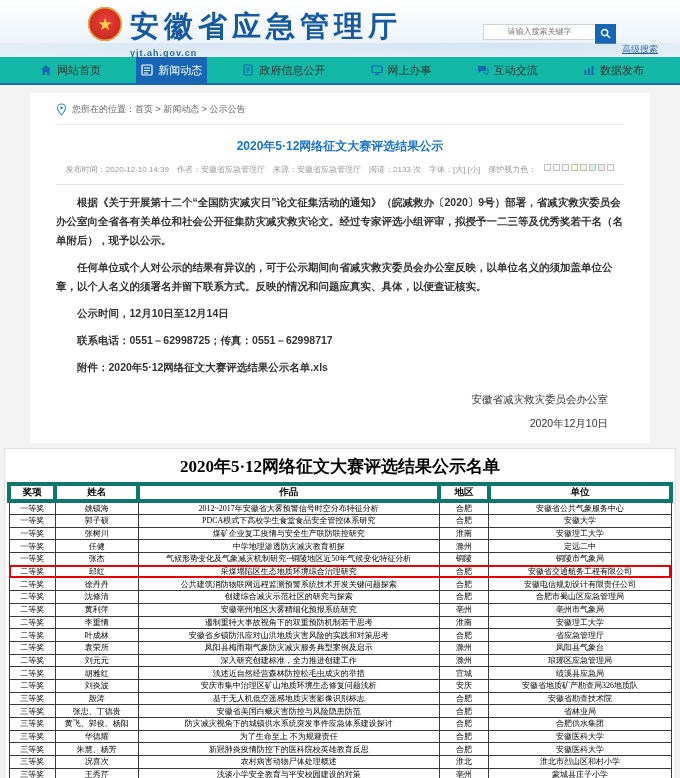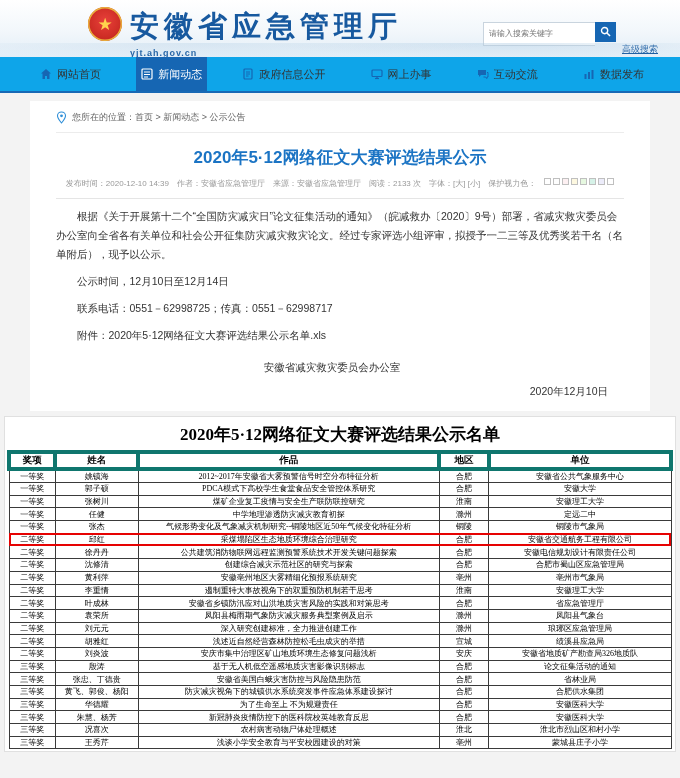--- a/index.html
+++ b/index.html
@@ -11,42 +11,42 @@
   .site-header::after{ content:""; position:absolute; left:0; right:0; bottom:-8px; height:22px;
       background:radial-gradient(60% 100% at 30% 0%, rgba(176,205,228,.35), transparent 70%),
                  radial-gradient(50% 100% at 75% 0%, rgba(176,205,228,.45), transparent 70%); }
   .logo-wrap{ position:absolute; left:88px; top:7px; display:flex; align-items:flex-start; gap:8px; }
   .emblem{ width:34px; height:34px; border-radius:50%; background:radial-gradient(circle at 50% 42%, #e8403a 0%, #c92a22 70%, #a81f18 100%);
       display:flex; align-items:center; justify-content:center; color:#ffd34d; font-size:17px; line-height:1; box-shadow:0 0 0 1.5px #e9b33c inset; }
   .logo-text .cn{ font-size:29px; font-weight:bold; color:#17599f; letter-spacing:5px; font-family:Liberation Sans, sans-serif; }
   .logo-text .url{ font-size:9px; font-weight:bold; color:#17599f; letter-spacing:1px; margin-top:1px; }
   .search-area{ position:absolute; right:22px; top:11px; display:flex; align-items:center; gap:6px; }
   .search-box{ display:flex; }
-  .search-input{ width:112px; height:24px; border:1px solid #c9d4de; border-right:none; font-size:8px; padding:0 5px; color:#666; outline:none; background:#fff; }
+  .search-input{ width:112px; height:16px; border:1px solid #c9d4de; border-right:none; font-size:8px; padding:0 5px; color:#666; outline:none; background:#fff;text-align:center; }
   .search-btn{ width:21px; height:20px; background:#1666b3; border:none; display:flex; align-items:center; justify-content:center; cursor:pointer; }
   .adv-link{ font-size:9px; color:#17599f; text-decoration:underline; white-space:nowrap;margin-top:32px; }
 
   
-  .main-nav{ height:36px; background:#0ea5e9; border-bottom:2px solid #1869b5; display:flex; align-items:stretch; padding:0 26px 0 30px; justify-content:space-between; }
+  .main-nav{ height:28px; background:#14b8a6; border-bottom:2px solid #1869b5; display:flex; align-items:stretch; padding:0 26px 0 30px; justify-content:space-between; }
   .nav-item{ display:flex; align-items:center; gap:5px; font-size:11px; color:#333; padding:0 10px; cursor:pointer; white-space:nowrap; }
   .nav-item svg{ flex:none; }
   .nav-item.active{ background:#1666b3; color:#fff; padding:0 5px; }
 
   
   .content-wrap{ padding-top:8px; }
   .article-card{ background:#fff; margin:0 30px; padding:0 26px 12px; }
   .breadcrumb{ display:flex; align-items:flex-end; gap:5px; padding:10px 0 8px; border-bottom:1px solid #ececec; font-size:9px; color:#666; }
-  .article-title{ text-align:center; font-size:17px; font-weight:bold; color:#1b74c4; margin:13px 0 9px; }
+  .article-title{ text-align:center; font-size:12px; font-weight:bold; color:#1b74c4; margin:13px 0 9px; }
   .meta-line{ text-align:center; font-size:8px; color:#999; display:flex; justify-content:center; align-items:flex-start; gap:8px; flex-wrap:nowrap; }
   .eye-squares{ display:inline-flex; gap:2px; vertical-align:middle; }
   .eye-squares span{ width:7px; height:7px; border:1px solid #bfbfbf; display:inline-block; cursor:pointer; }
   .meta-divider{ border:none; border-top:1px solid #e5e5e5; margin:9px 0 2px; }
-  .article-body p{ font-size:10.5px; line-height:19px; text-indent:2em; margin-top:8px; color:#333; }
+  .article-body p{ font-size:10.5px; line-height:19px; text-indent:2em; margin-top:8px; color:#333;font-weight:bold; }
   .sig{ text-align:right; font-size:10.5px; padding-right:16px; }
-  .sig.office{ margin-top:16px;text-align:center; }
+  .sig.office{ margin-top:16px; }
   .sig.date{ margin-top:10px; }
 
   
   .table-card{ background:#fff; margin:5px 4px 0; border:1px solid #e0e0e0; padding:1px 2px 2px; }
   .table-title{ text-align:center; font-size:17px; font-weight:bold; font-family:"Liberation Serif","DejaVu Serif",serif; padding:5px 0 4px; color:#000; }
   table.results{ width:100%; border-collapse:collapse; table-layout:fixed; font-family:"Liberation Serif","DejaVu Serif",serif; }
   table.results th{ border:4px solid #0f766e; font-size:9.5px; height:17px; font-weight:bold; color:#000; }
   table.results td{ border:1px solid #3a3a3a; font-size:8px; height:12.7px; text-align:center; padding:0 2px; white-space:nowrap; overflow:hidden; color:#000; }
   tr.hl{ outline:2.5px solid #e60202; outline-offset:-2px; }
   .col-award{width:7%;} .col-name{width:12.5%;} .col-work{width:45.5%;} .col-region{width:7.5%;} .col-unit{width:27.5%;}
@@ -157,20 +157,21 @@
             <span style="background: rgb(214, 242, 232);"></span>
             <span style="background: rgb(236, 236, 250);"></span>
             <span style="background: rgb(255, 255, 255);"></span>
           </span>
       </div>
 
       <hr class="meta-divider">
 
       <div class="article-body">
         <p>根据《关于开展第十二个“全国防灾减灾日”论文征集活动的通知》（皖减救办〔2020〕9号）部署，省减灾救灾委员会办公室向全省各有关单位和社会公开征集防灾减灾救灾论文。经过专家评选小组评审，拟授予一二三等及优秀奖若干名（名单附后），现予以公示。</p>
+        <p>任何单位或个人对公示的结果有异议的，可于公示期间向省减灾救灾委员会办公室反映，以单位名义的须加盖单位公章，以个人名义的须署名并留下联系方式。反映的情况和问题应真实、具体，以便查证核实。</p>
         <p>公示时间，12月10日至12月14日</p>
         <p>联系电话：0551－62998725；传真：0551－62998717</p>
         <p>附件：2020年5·12网络征文大赛评选结果公示名单.xls</p>
       </div>
 
       <div class="sig office">安徽省减灾救灾委员会办公室</div>
       <div class="sig date">2020年12月10日</div>
     </div>
 
     <div class="table-card">
@@ -296,21 +297,21 @@
               <td>刘炎波</td>
               <td>安庆市集中治理区矿山地质环境生态修复问题浅析</td>
               <td>安庆</td>
               <td>安徽省地质矿产勘查局326地质队</td>
             </tr>
             <tr>
               <td>三等奖</td>
               <td>殷涛</td>
               <td>基于无人机低空遥感地质灾害影像识别标志</td>
               <td>合肥</td>
-              <td>论文征集活动的通知</td>
+              <td>安徽省勘查技术院</td>
             </tr>
             <tr>
               <td>三等奖</td>
               <td>张忠、丁德贵</td>
               <td>安徽省美国白蛾灾害防控与风险隐患防范</td>
               <td>合肥</td>
               <td>省林业局</td>
             </tr>
             <tr>
               <td>三等奖</td>

